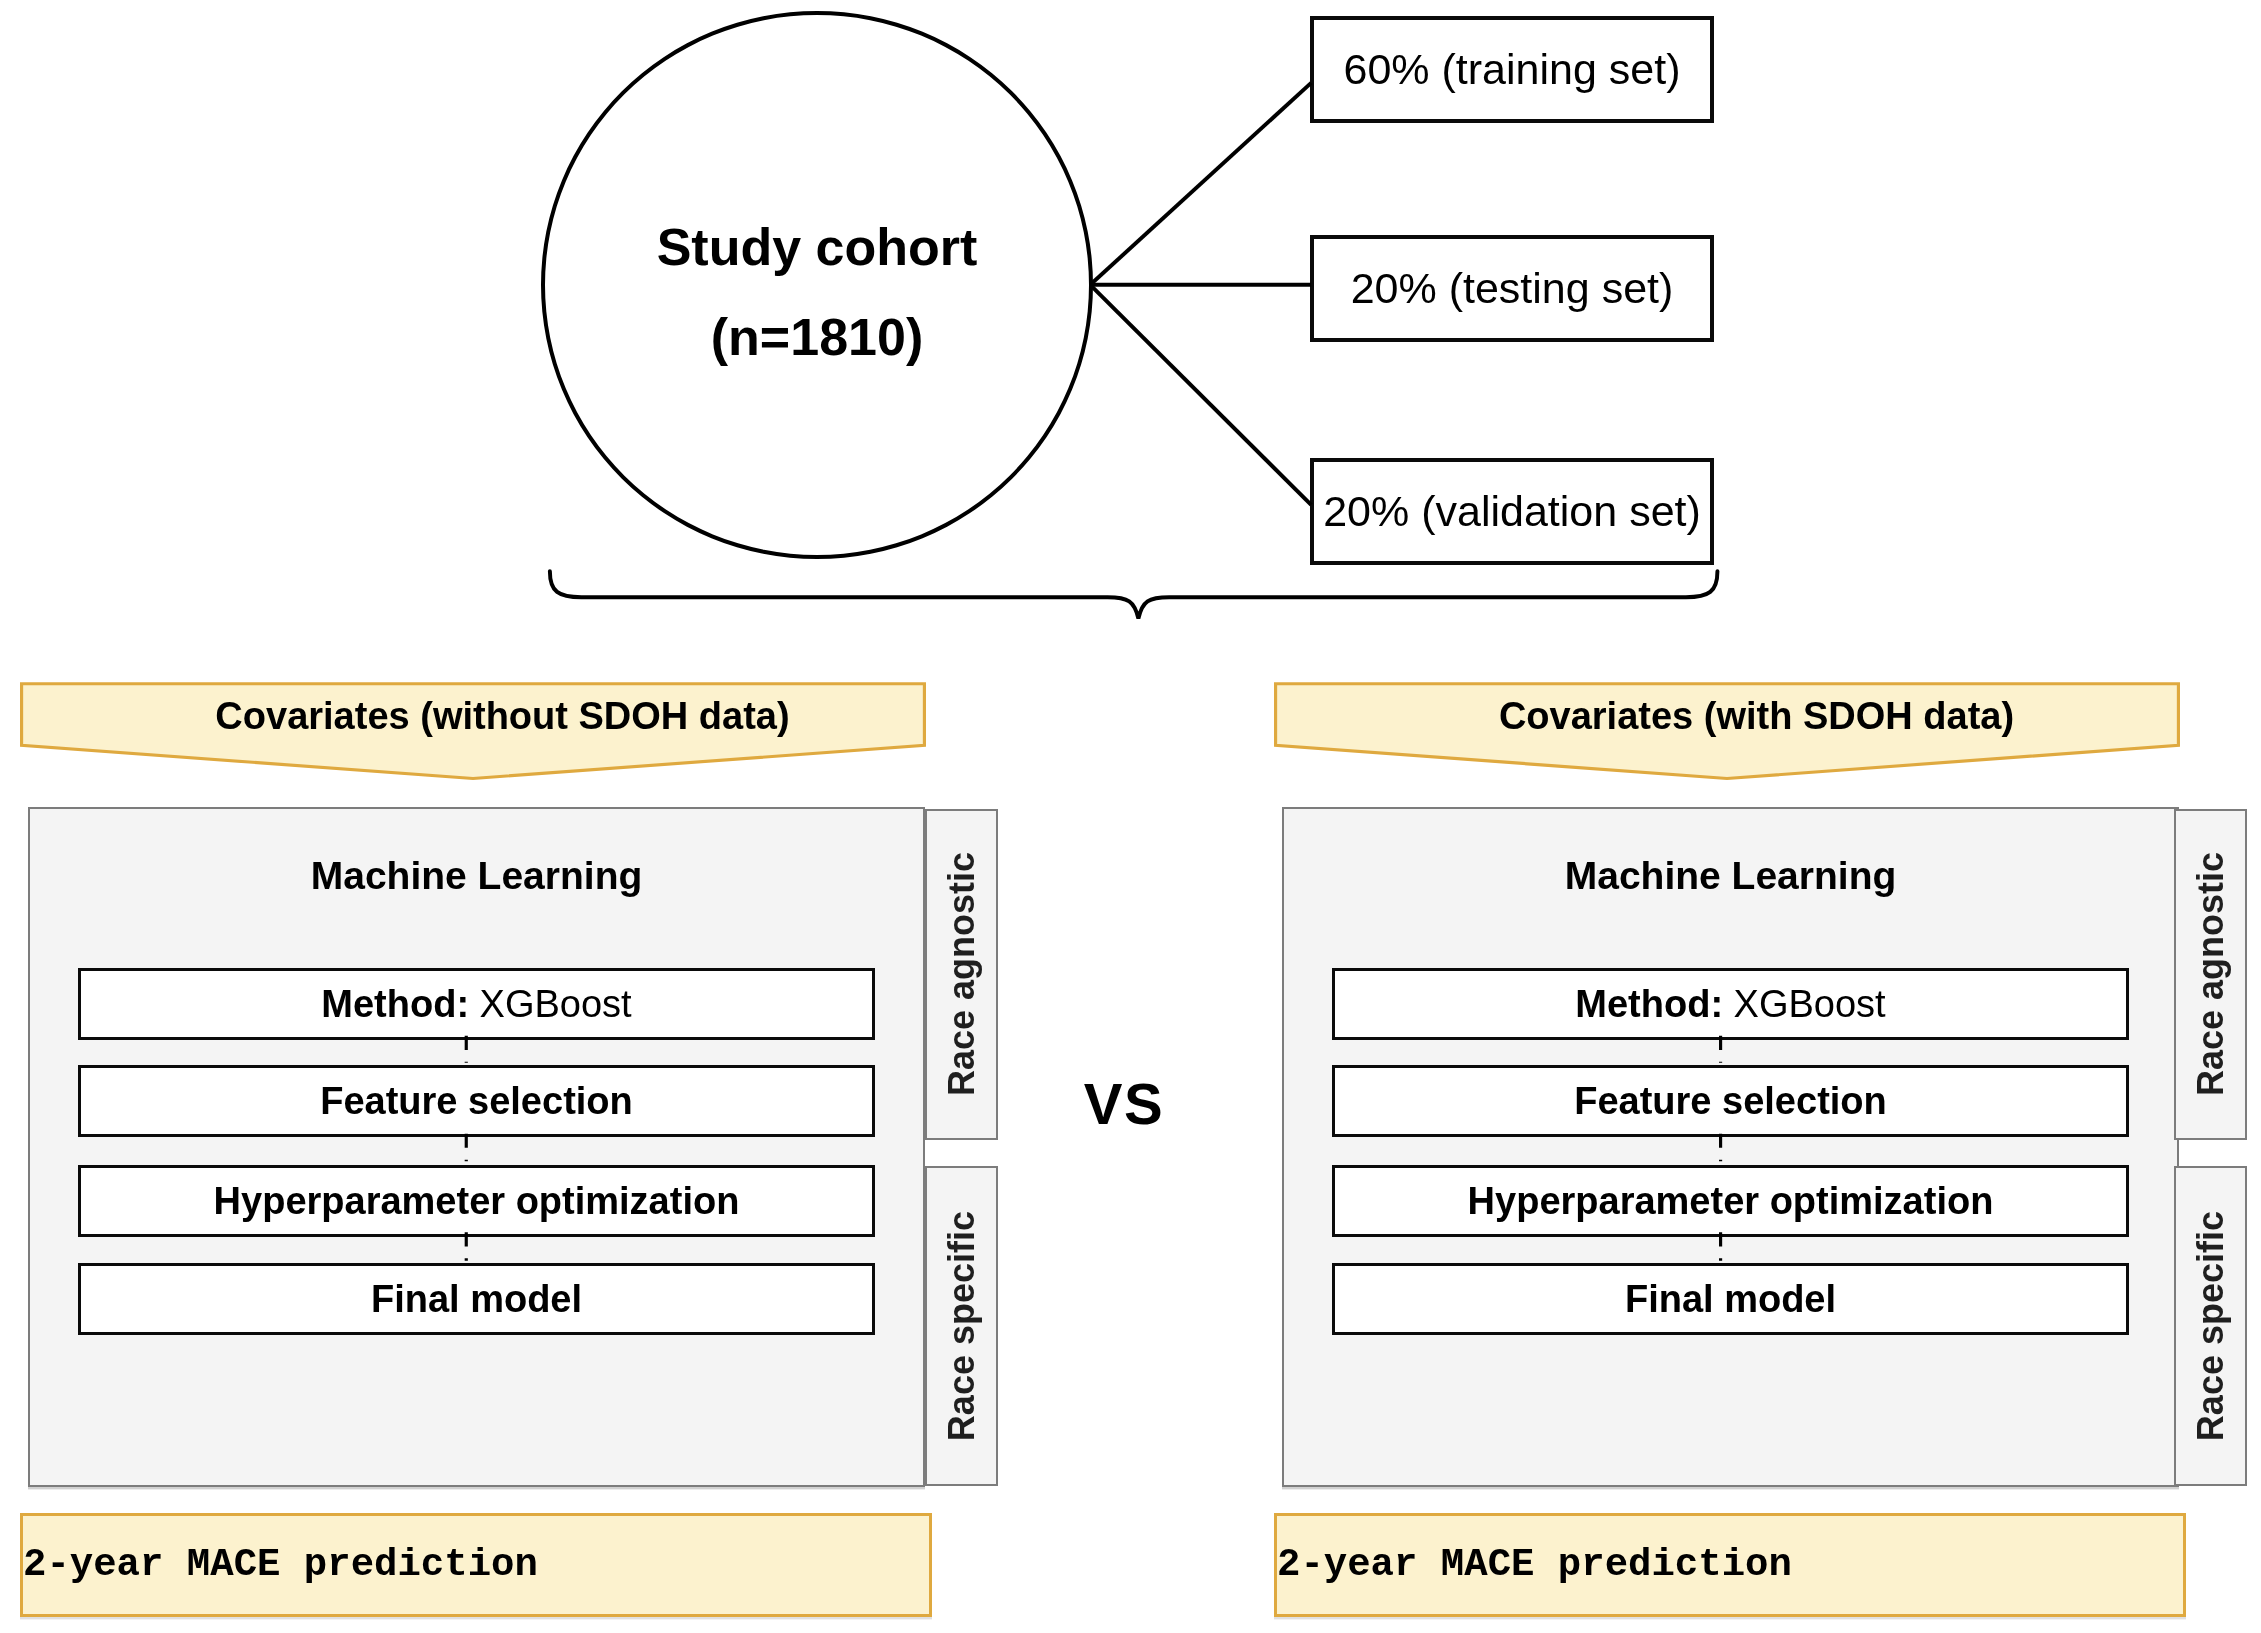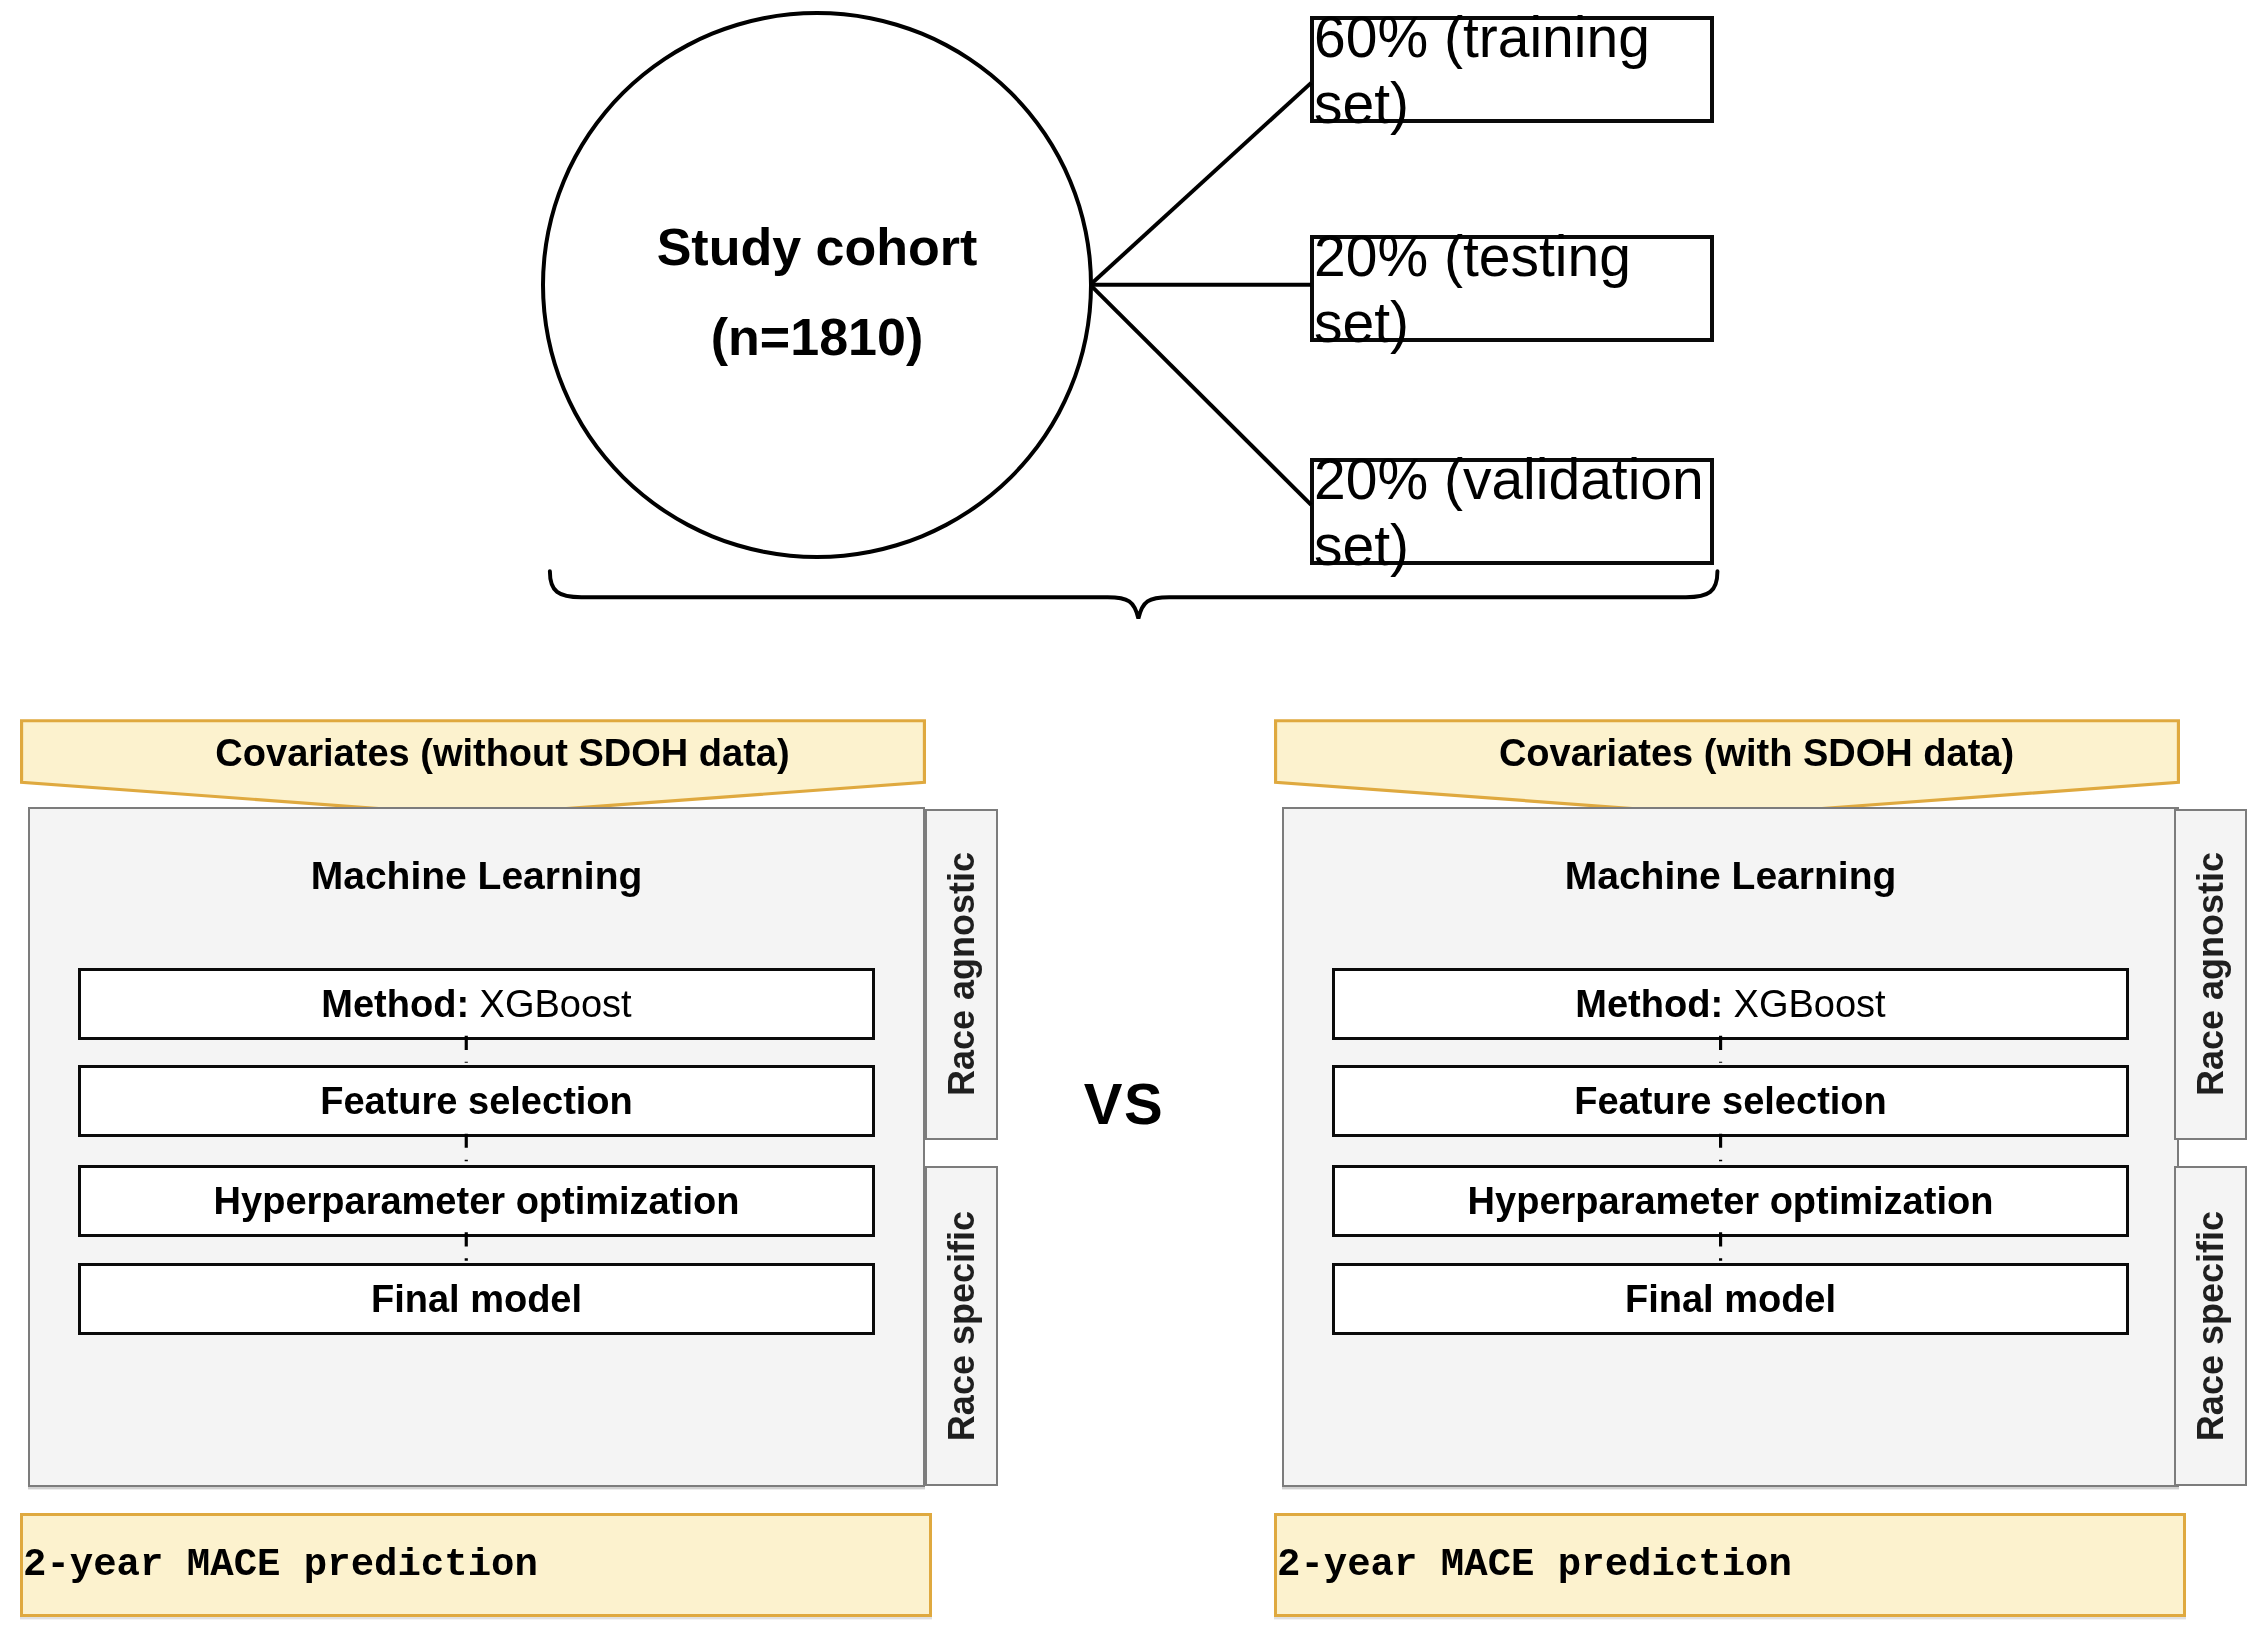--- a/index.html
+++ b/index.html
@@ -20,28 +20,28 @@
     display: flex; flex-direction: column; align-items: center; justify-content: center;
     background: #fff;
   }
   #cohort-circle .line { font-size: 52px; font-weight: bold; line-height: 1.42; margin-top: 16px; }
 
   
   .split-box {
     left: 1310px; width: 396px; height: 99px;
     background: #fff; border: 4px solid #0a0a0a;
     display: flex; align-items: center; justify-content: center;
-    font-size: 57px;
+    font-size: 43px;
   }
   #split-box-0 { top: 16px; }
   #split-box-1 { top: 235px; }
   #split-box-2 { top: 458px; }
 
   
-  .banner { top: 682px; width: 965px; height: 99px; margin-top: 37px; }
+  .banner { top: 682px; width: 965px; height: 99px; }
   #banner-left  { left: 20px; }
   #banner-right { left: 1274px; }
   .banner svg { position: absolute; left: 0; top: 0; }
   .banner .banner-text {
     position: absolute; left: 0; top: 0; width: 100%; height: 68px;
     display: flex; align-items: center; justify-content: center;
     font-size: 38px; font-weight: bold;
   }
 
   

